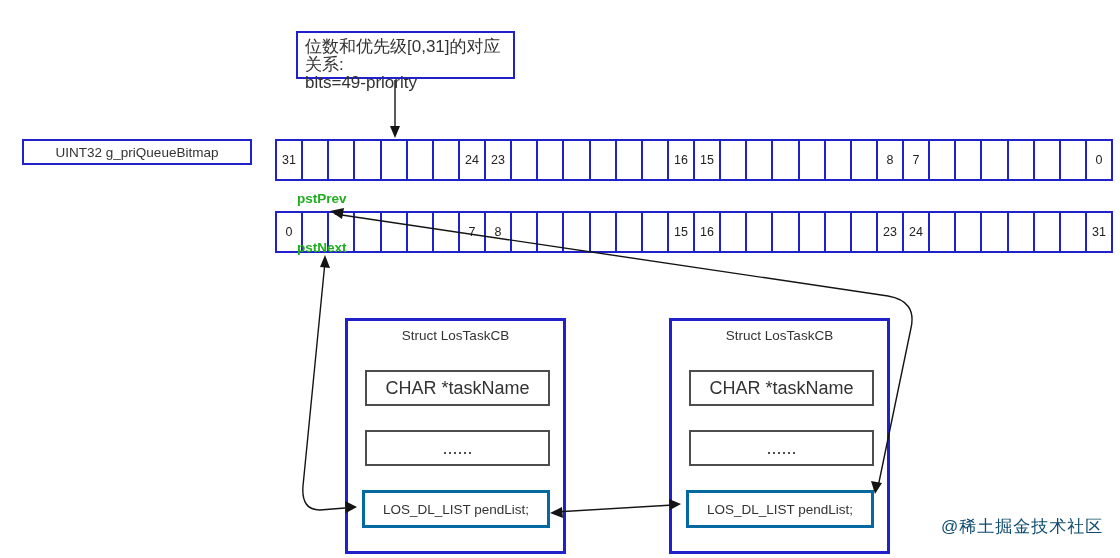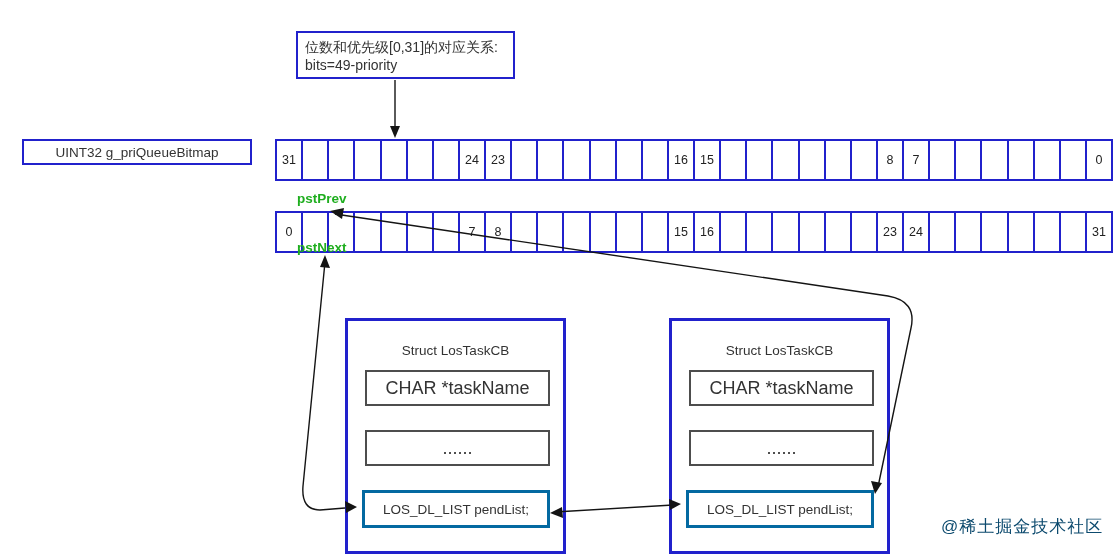--- a/index.html
+++ b/index.html
@@ -4,21 +4,21 @@
 <style>
   html,body { margin:0; padding:0; background:#ffffff; }
   .canvas {
     position:relative; width:1120px; height:558px; background:#ffffff;
     font-family:"Liberation Sans", sans-serif; overflow:hidden;
   }
   
   #annotation {
     position:absolute; left:296px; top:31px; width:219px; height:48px;
     border:2px solid #2121cc; box-sizing:border-box; background:#fff;
-    font-size:14px; color:#333; padding:5px 0 0 7px; line-height:18px;
+    font-size:17px; color:#333; padding:5px 0 0 7px; line-height:18px;
     z-index:2;
   }
   
   .row-label {
     position:absolute; left:22px; width:230px; height:26px;
     border:2px solid #2121cc; box-sizing:border-box; background:#fff;
     display:flex; align-items:center; justify-content:center;
     font-size:13.5px; color:#333; z-index:2;text-align:right;
   }
   #label-bitmap { top:139px; }
@@ -44,21 +44,21 @@
   #pstprev { left:297px; top:191px; }
   #pstnext { left:297px; top:240px; }
   
   .task-box {
     position:absolute; top:318px; width:215px; height:230px;
     border:3px solid #2121cc; box-sizing:content-box; background:#fff; z-index:2;
   }
   #task1 { left:345px; }
   #task2 { left:669px; }
   .task-title {
-    margin-top:22px; text-align:center; font-size:13.5px; color:#333;
+    margin-top:7px; text-align:center; font-size:13.5px; color:#333;
   }
   .task-field {
     position:absolute; left:17px; width:181px; height:32px;
     border:2px solid #4d4d4d; background:#fff;
     display:flex; align-items:center; justify-content:center;
     font-size:18px; color:#333;
   }
   .field-1 { top:49px; }
   .field-2 { top:109px; }
   .task-pend {

